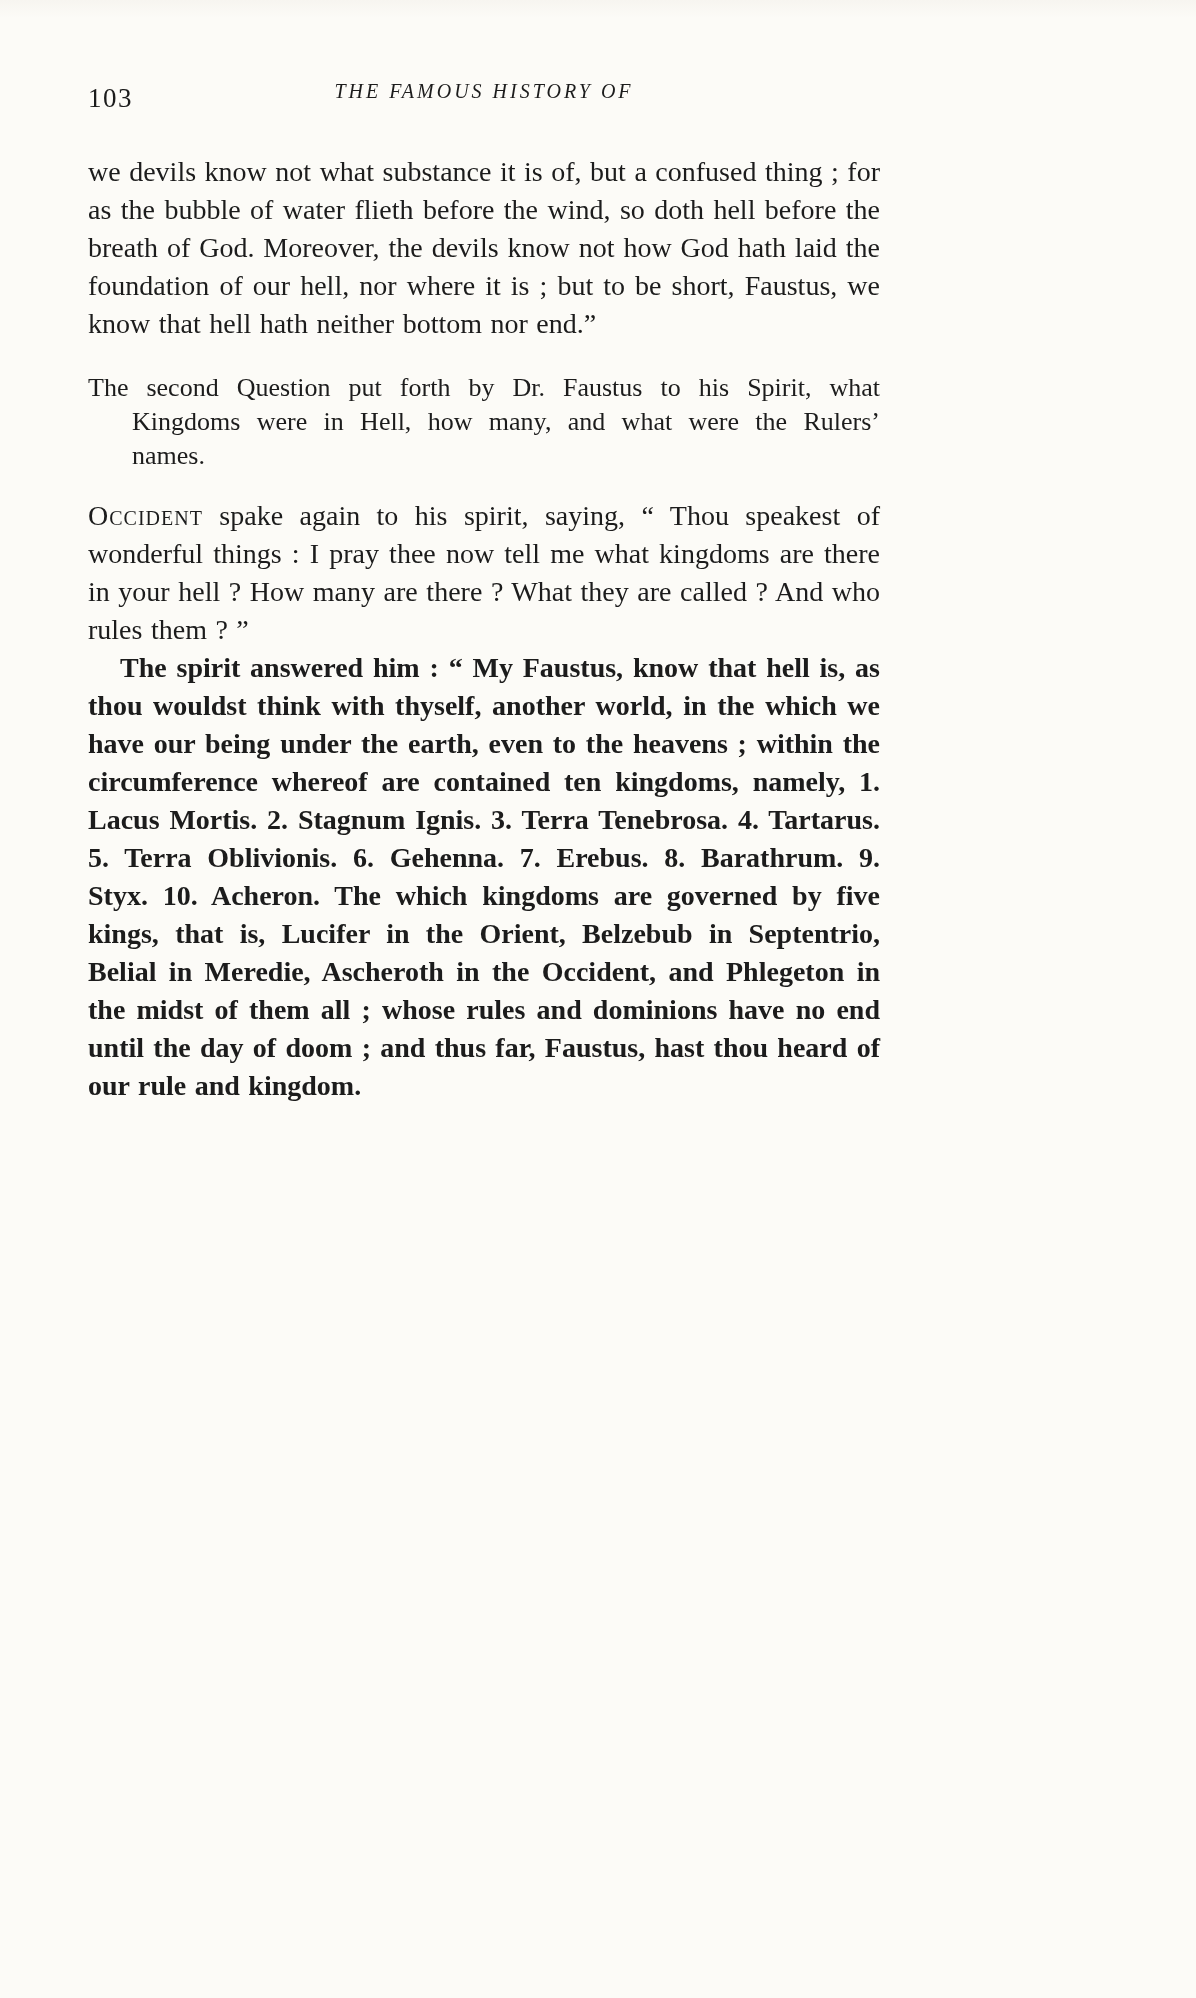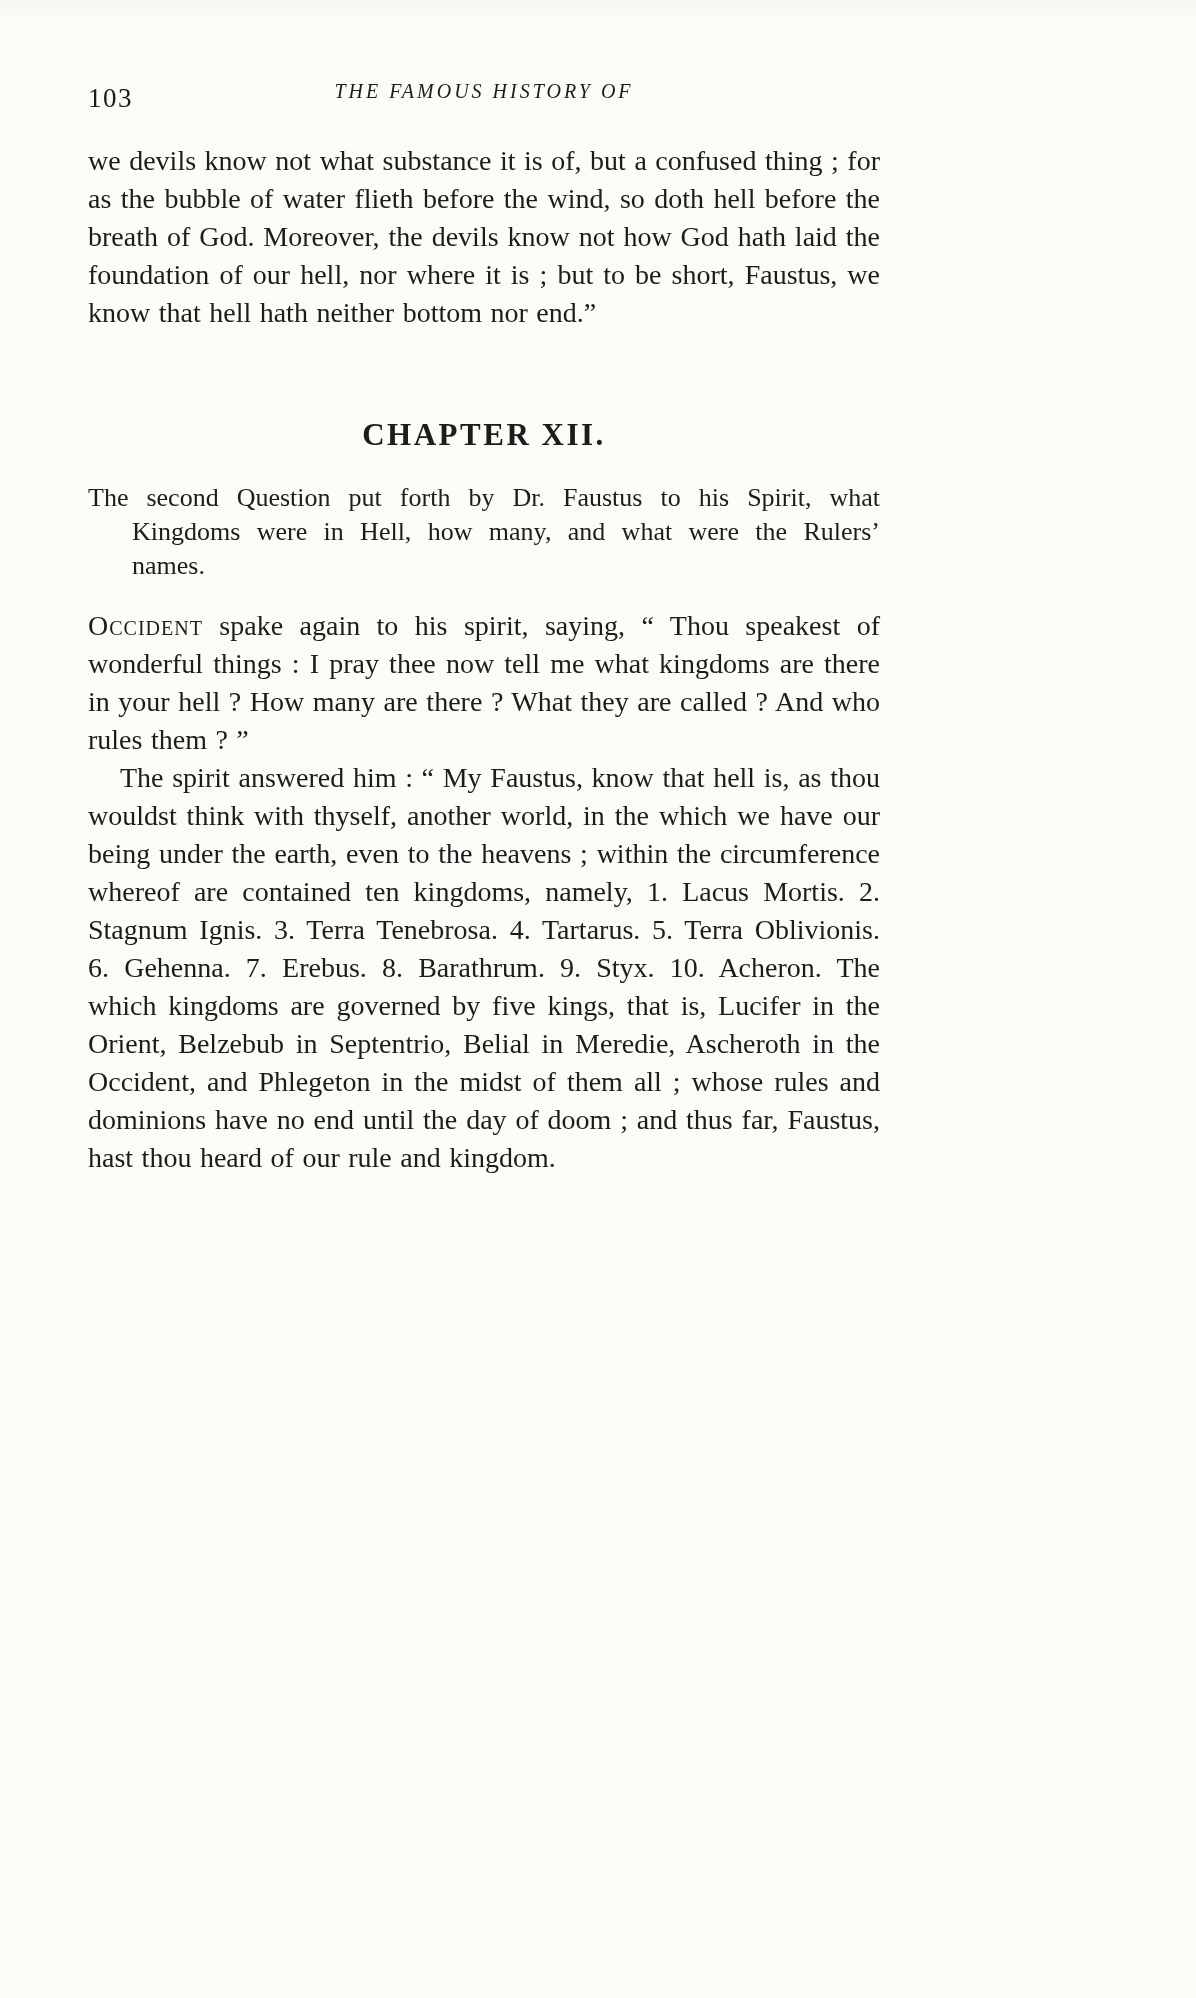--- a/index.html
+++ b/index.html
@@ -52,21 +52,21 @@
   }
 
   .body-text {
     font-size: 28px;
     line-height: 38px;
     text-align: justify;
     word-spacing: 1.5px;
   }
 
   .continuation-para {
-    margin-top: 24px;
+    margin-top: 35px;
   }
 
   .chapter-heading {
     margin-top: 85px;
     text-align: center;
     font-size: 31px;
     letter-spacing: 2.5px;
   }
 
   .chapter-subtitle {
@@ -78,41 +78,41 @@
     padding-left: 44px;
     text-indent: -44px;
   }
 
   .para-first {
     margin-top: 24px;
   }
 
   .para-indent {
     text-indent: 32px;
+    font-weight: bold;
   }
 
   .smallcaps {
     font-variant: small-caps;
     letter-spacing: 1px;
   }
 </style>
 </head>
 <body>
 
 <div class="scan-page">
   <div class="text-block">
 
     <div class="page-header">
       <span class="page-number">103</span>
       <div class="running-head">THE FAMOUS HISTORY OF</div>
     </div>
 
     <p class="body-text continuation-para">we devils know not what substance it is of, but a confused thing ; for as the bubble of water flieth before the wind, so doth hell before the breath of God.  Moreover, the devils know not how God hath laid the foundation of our hell, nor where it is ; but to be short, Faustus, we know that hell hath neither bottom nor end.”</p>
 
-    <h2 class="chapter-heading">CHAPTER XII.</h2>
 
     <p class="chapter-subtitle">The second Question put forth by Dr. Faustus to his Spirit, what Kingdoms were in Hell, how many, and what were the Rulers’ names.</p>
 
     <p class="body-text para-first"><span class="smallcaps">Occident</span><span> spake again to his spirit, saying, “ Thou speakest of wonderful things : I pray thee now tell me what kingdoms are there in your hell ?  How many are there ?  What they are called ?  And who rules them ? ”</span></p>
 
     <p class="body-text para-indent">The spirit answered him : “ My Faustus, know that hell is, as thou wouldst think with thyself, another world, in the which we have our being under the earth, even to the heavens ; within the circumference whereof are contained ten kingdoms, namely, 1. Lacus Mortis.  2. Stagnum Ignis.  3. Terra Tenebrosa.  4. Tartarus.  5. Terra Oblivionis.  6. Gehenna.  7. Erebus.  8. Barathrum.  9. Styx.  10. Acheron.  The which kingdoms are governed by five kings, that is, Lucifer in the Orient, Belzebub in Septentrio, Belial in Meredie, Ascheroth in the Occident, and Phlegeton in the midst of them all ; whose rules and dominions have no end until the day of doom ; and thus far, Faustus, hast thou heard of our rule and kingdom.</p>
 
   </div>
 </div>
 

